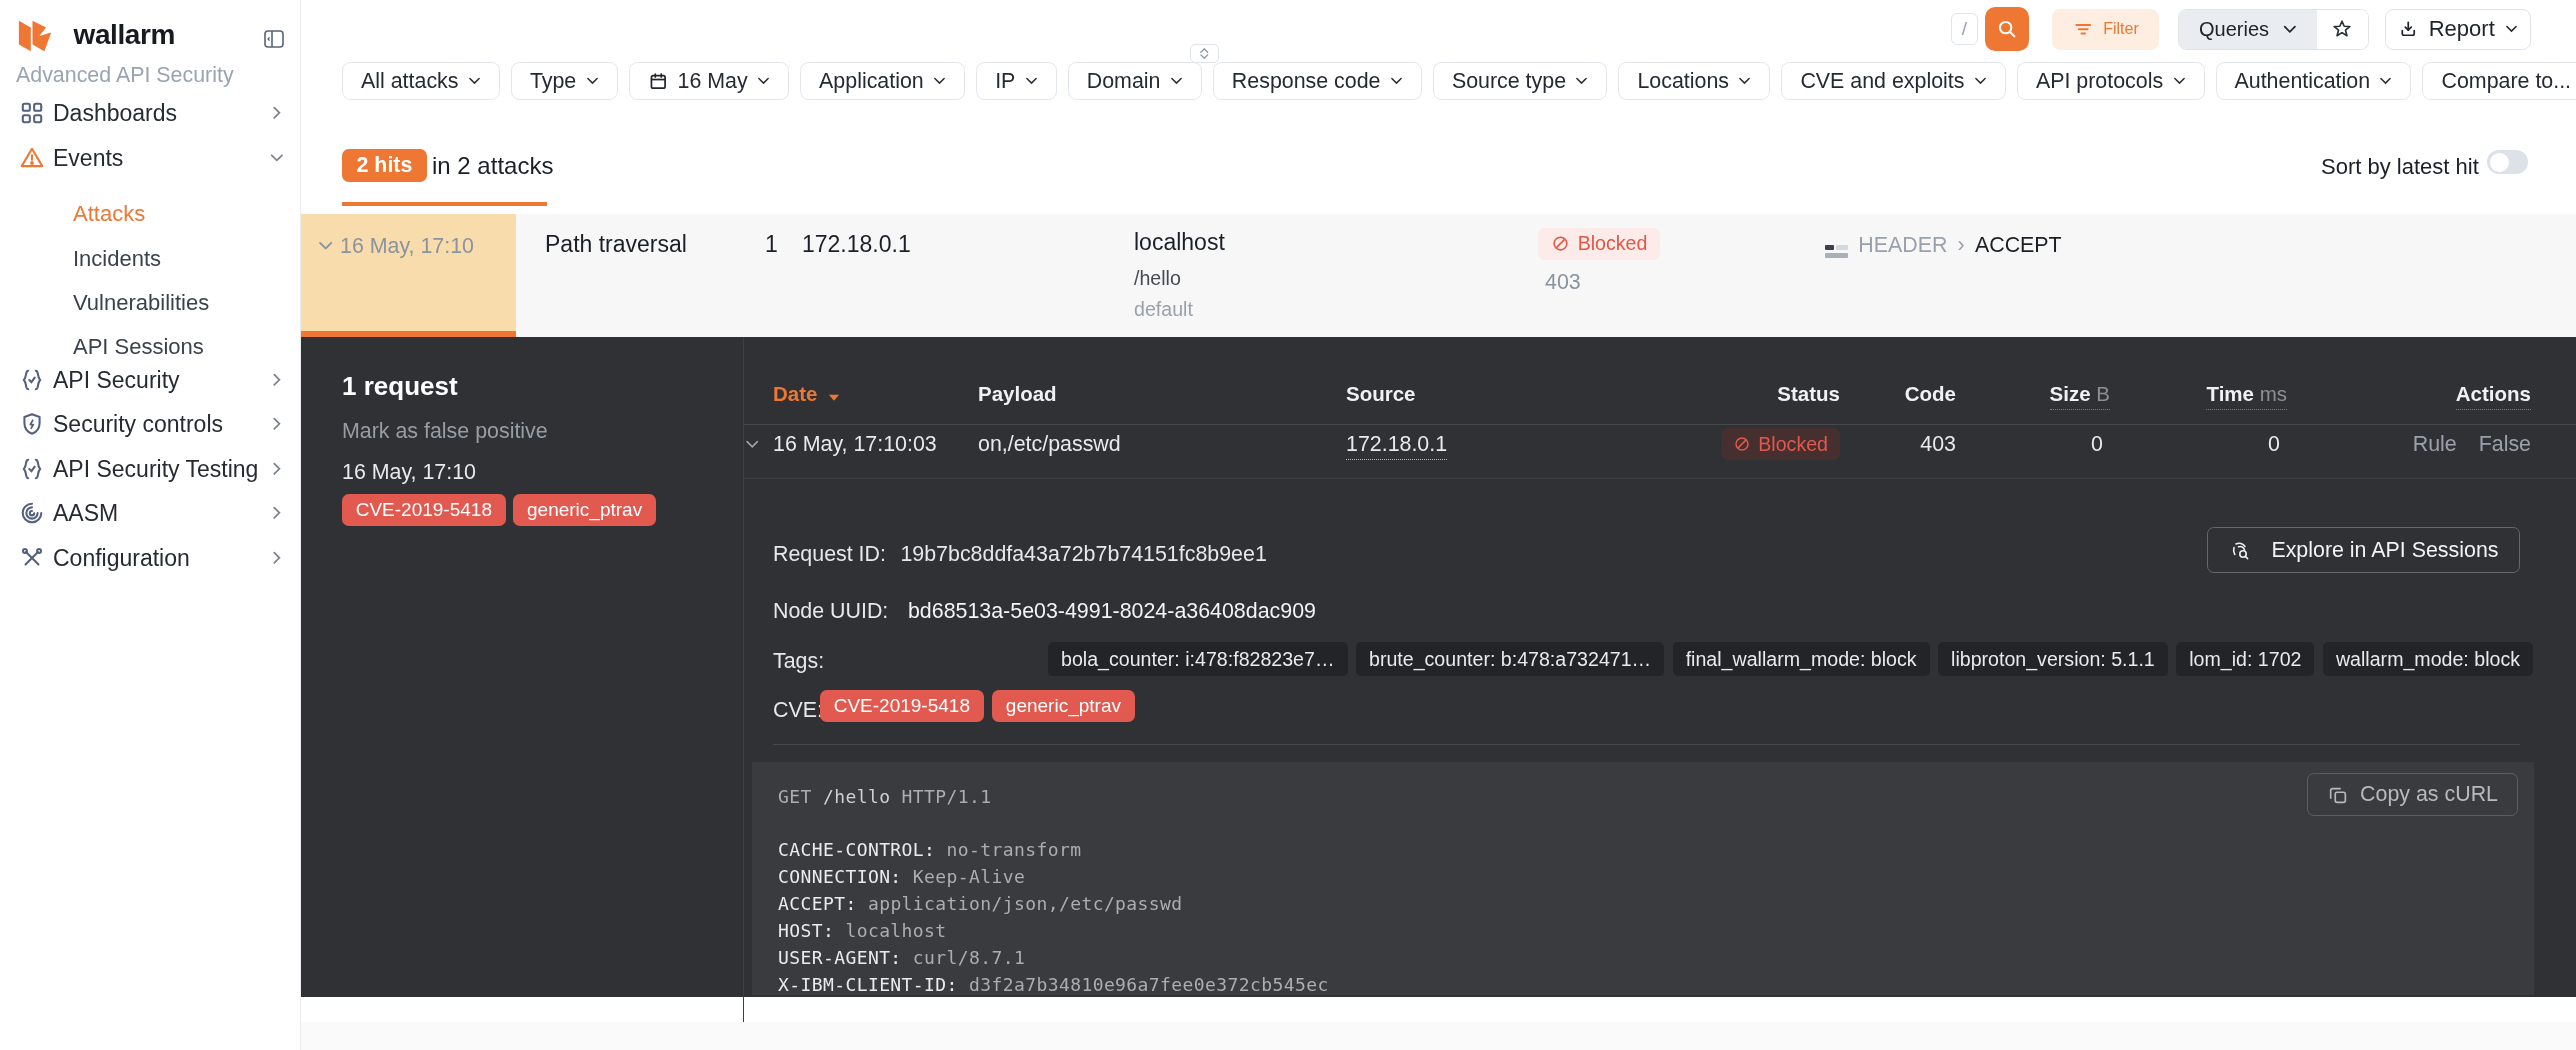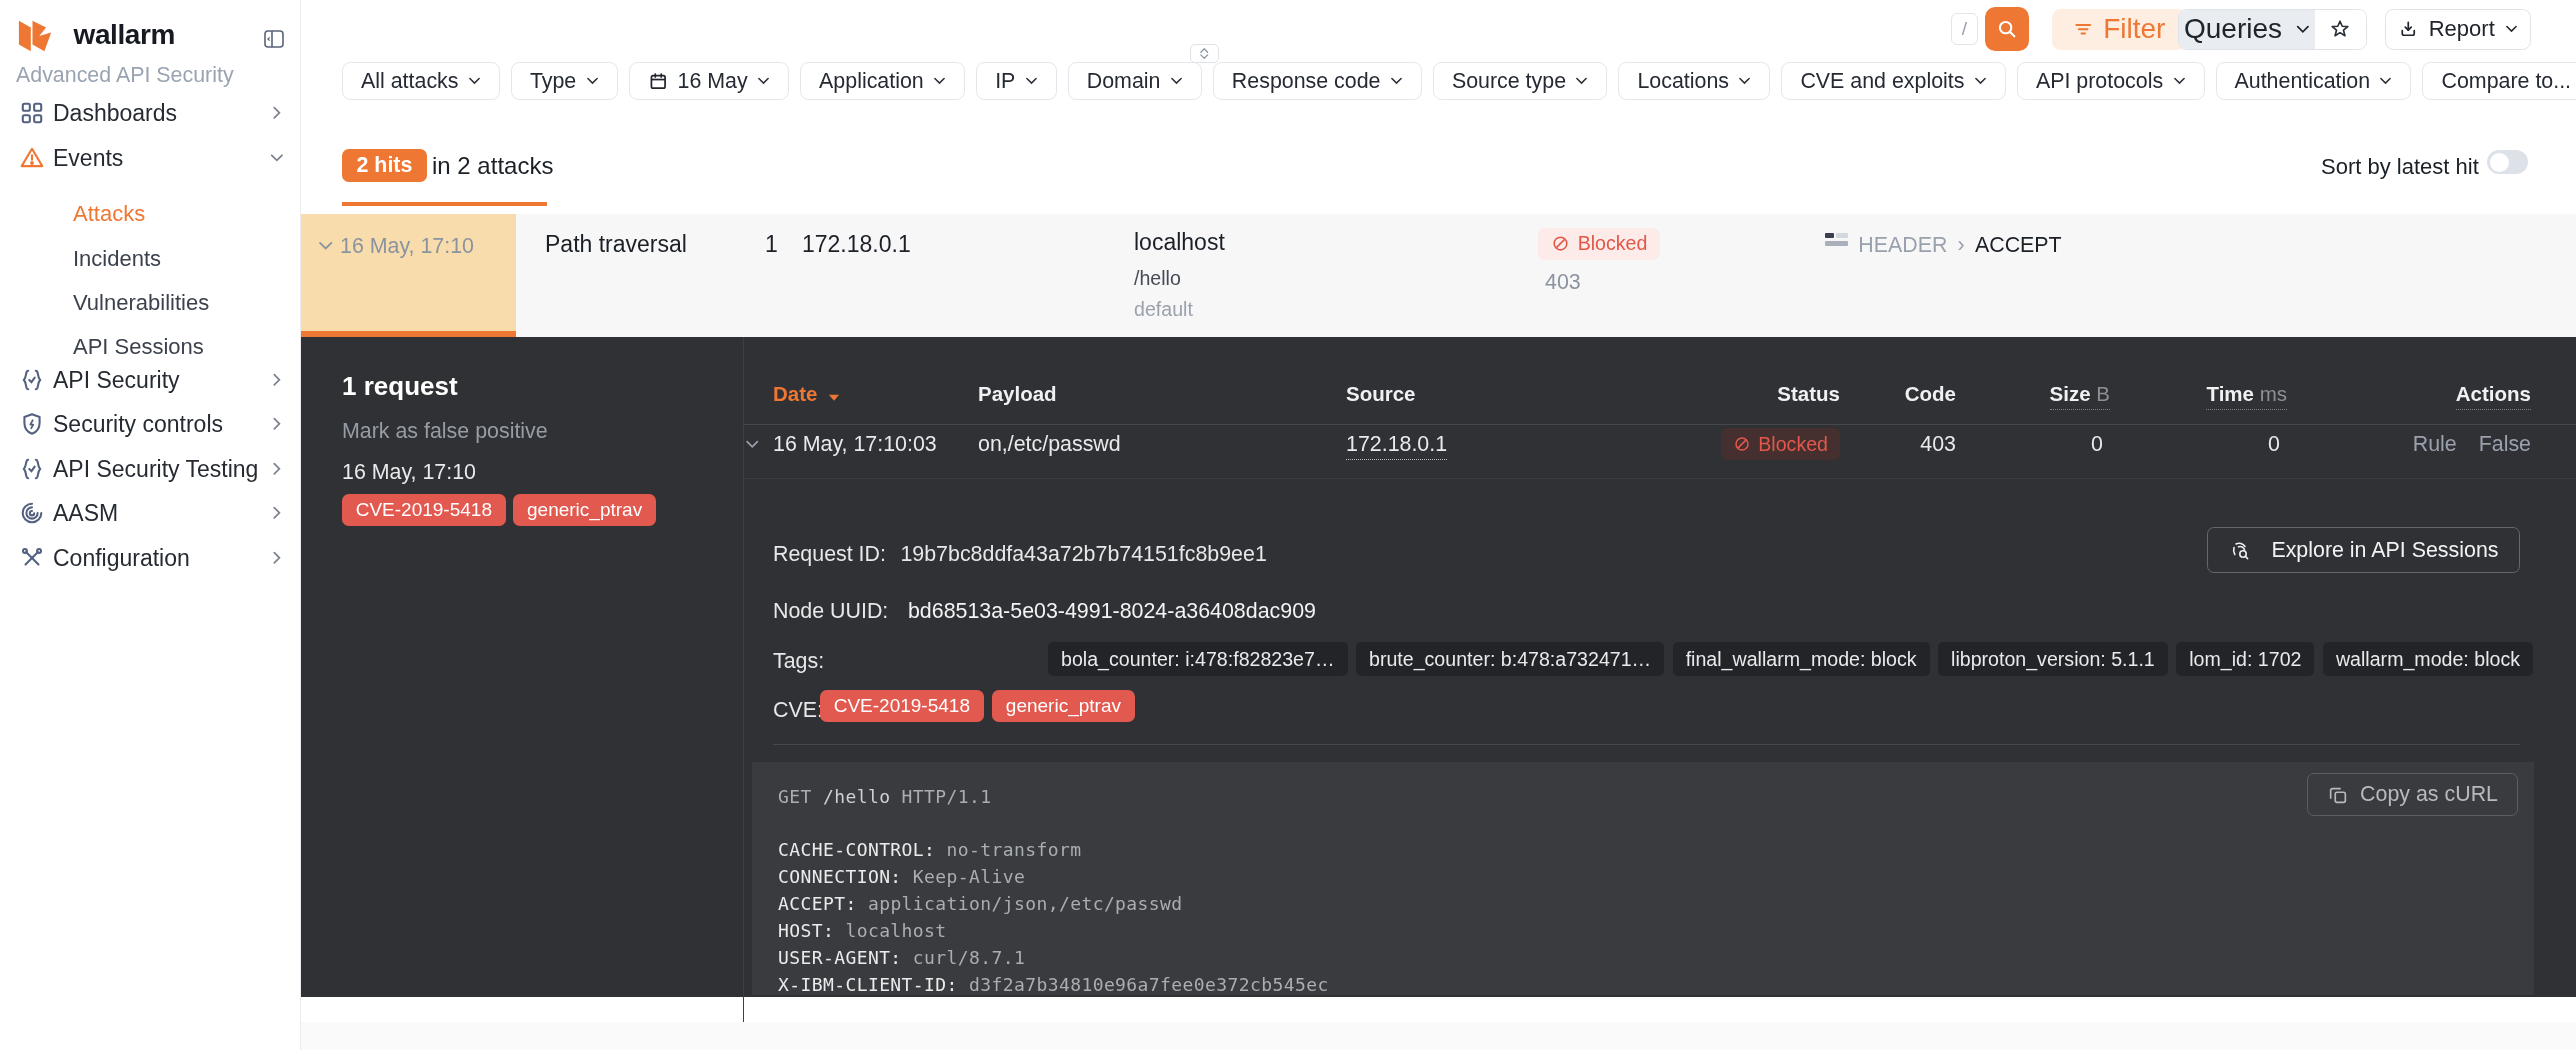--- a/index.html
+++ b/index.html
@@ -23,23 +23,23 @@
   .nav-sub .ns-label.active{color:#ee7733;}
 
   
   .search-input{position:absolute;left:342px;top:6.8px;width:1688px;height:44px;border:1.3px solid #e2e5ea;border-radius:8.5px;
     font-family:"Liberation Sans","DejaVu Sans",sans-serif;font-size:22px;color:#1b2027;padding:0 51px 0 22px;outline:none;background:#fff;}
   .slash-badge{position:absolute;left:1951px;top:13px;width:27px;height:32px;border:1.3px solid #e2e5ea;border-radius:6px;
     display:flex;align-items:center;justify-content:center;font-size:19px;color:#99a1ad;background:#fff;}
   .search-btn{position:absolute;left:1985px;top:6.8px;width:44px;height:44px;background:#ee7733;border-radius:10.2px;
     display:flex;align-items:center;justify-content:center;cursor:pointer;}
   .filter-btn{position:absolute;left:2052px;top:8.5px;height:41px;padding:0 20.5px;background:#fdeee1;border-radius:8.5px;
-    display:flex;align-items:center;gap:10.2px;color:#ee7733;font-size:28px;cursor:pointer;}
+    display:flex;align-items:center;gap:10.2px;color:#ee7733;font-size:16px;cursor:pointer;}
   .queries-group{position:absolute;left:2178px;top:8.5px;height:41px;border:1.3px solid #dfe3e8;border-radius:8.5px;display:flex;overflow:hidden;background:#fff;}
-  .queries-main{display:flex;align-items:center;gap:14px;background:#e9ecf0;padding:0 5px;font-size:28px;color:#20242c;cursor:pointer;}
+  .queries-main{display:flex;align-items:center;gap:14px;background:#e9ecf0;padding:0 20px;font-size:20px;color:#20242c;cursor:pointer;}
   .queries-star{width:51px;display:flex;align-items:center;justify-content:center;background:#ffffff;cursor:pointer;}
   .report-btn{position:absolute;left:2385px;top:8.5px;height:41px;width:146px;border:1.3px solid #dfe3e8;border-radius:8.5px;
     display:flex;align-items:center;justify-content:center;gap:10.2px;font-size:22px;color:#20242c;background:#fff;cursor:pointer;}
   .handle-pill{position:absolute;left:1190px;top:44px;width:29px;height:19px;border:0.9px solid #dfe3e8;border-radius:5.1px;background:#fff;
     display:flex;flex-direction:column;align-items:center;justify-content:center;gap:0.9px;cursor:pointer;}
 
   
   .filter-row{position:absolute;left:342px;top:62px;display:flex;gap:11px;}
   .fchip{height:38px;border:1.3px solid #e3e6ea;border-radius:8.5px;background:#fff;padding:0 18px;
     display:inline-flex;align-items:center;gap:9.4px;font-size:21.4px;color:#252a33;white-space:nowrap;cursor:pointer;}
@@ -61,21 +61,21 @@
   .dc-text{position:absolute;left:39px;top:19.6px;font-size:21.4px;color:#8a93a0;}
   .ar-type{position:absolute;left:244px;top:17px;font-size:23px;color:#1b2027;}
   .ar-count{position:absolute;left:464px;top:17px;font-size:23px;color:#1b2027;}
   .ar-ip{position:absolute;left:501px;top:17px;font-size:23px;color:#1b2027;}
   .ar-app{position:absolute;left:833px;top:15.4px;font-size:23px;color:#1b2027;}
   .ar-path{position:absolute;left:833px;top:53px;font-size:19.6px;color:#454b55;}
   .ar-env{position:absolute;left:833px;top:84px;font-size:19.6px;color:#9aa1ad;}
   .blocked-badge-light{position:absolute;left:1237px;top:13.7px;height:32px;padding:0 13px;background:#fcebe9;border-radius:6.8px;
     display:flex;align-items:center;gap:7.7px;color:#e25746;font-size:19.6px;}
   .ar-code{position:absolute;left:1244px;top:56px;font-size:21.4px;color:#8a93a0;}
-  .point-wrap{position:absolute;left:1524px;top:19px;display:flex;align-items:flex-start;gap:10.2px;}
+  .point-wrap{position:absolute;left:1524px;top:19px;display:flex;align-items:flex-end;gap:10.2px;}
   .hp-icon{display:flex;flex-direction:column;gap:2.6px;}
   .hp-icon .r1{display:flex;gap:1.7px;}
   .hp-zone{font-size:21.4px;color:#99a1ad;}
   .hp-sep{font-size:21.4px;color:#99a1ad;}
   .hp-name{font-size:21.4px;color:#1b2027;}
 
   
   .panel{position:absolute;left:301px;top:337px;width:2275px;height:660px;background:#303134;color:#e8eaec;}
   .vdiv{position:absolute;left:442px;top:0;width:0.9px;height:685px;background:#3e3f42;}
   .p-title{position:absolute;left:41px;top:34px;font-size:26px;font-weight:700;color:#ffffff;}

